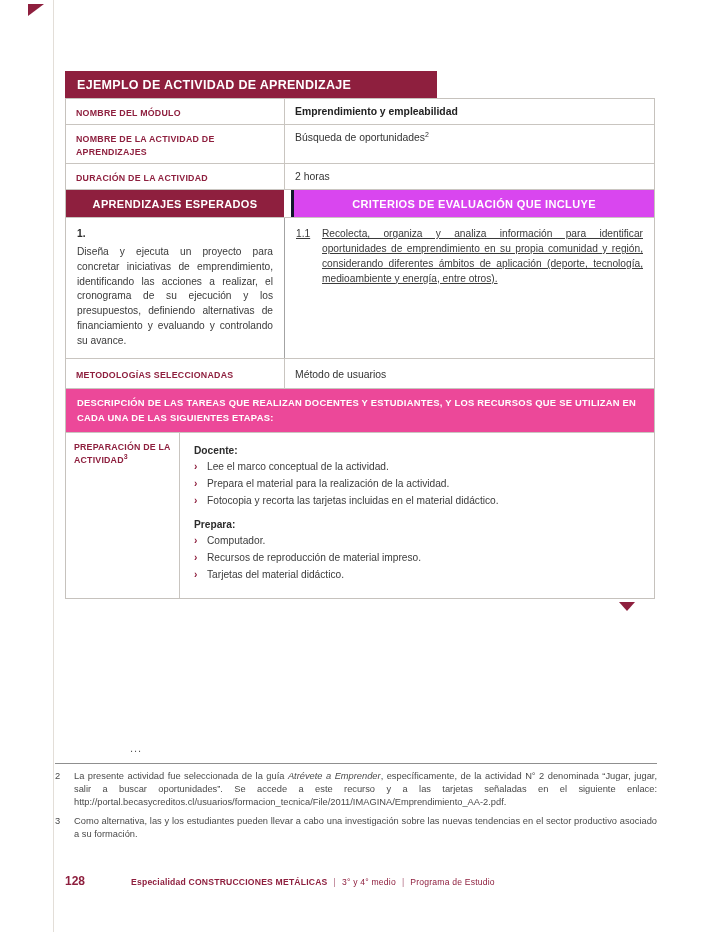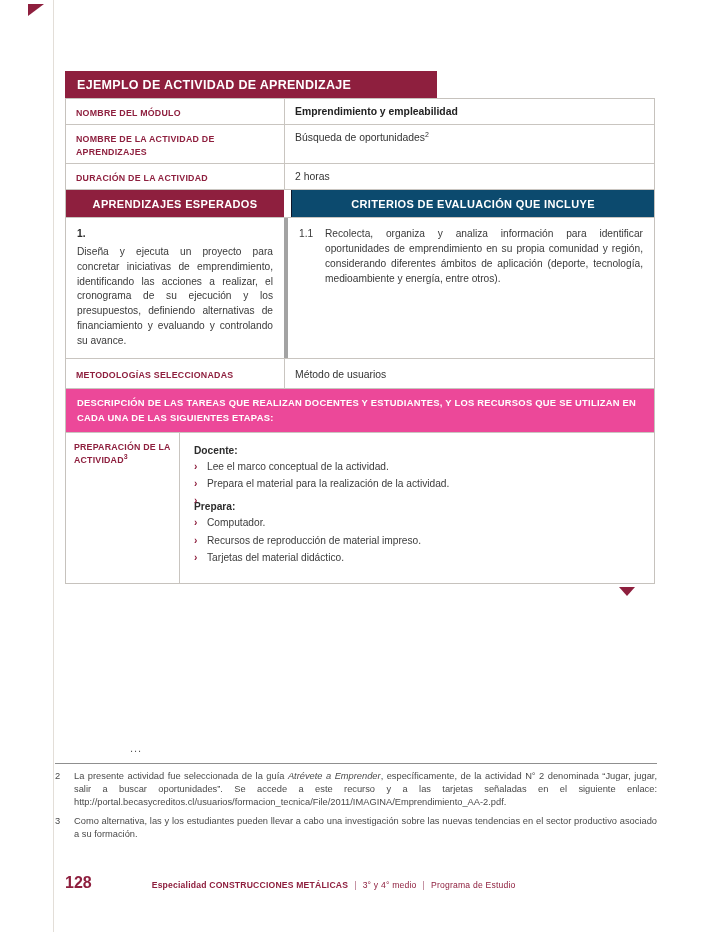--- a/index.html
+++ b/index.html
@@ -40,30 +40,30 @@
   .cell.value.bold { font-weight:bold; color:#222; }
   .row.tall .cell { padding-top:10px; padding-bottom:7px; }
   sup { font-size:7px; vertical-align:super; line-height:0; }
 
   .hdr-row { display:flex; border-bottom:1px solid #c9c5c0; }
   .hdr {
     color:#fff; font-weight:bold; font-size:11px; letter-spacing:.35px;
     text-align:center; padding:8px 6px 7px 6px;
   }
   .hdr.left { width:218px; flex:none; background:#8e1f3e; }
-  .hdr.right { flex:1; background:#0c4a6e; border-left:1px solid #0f172a;margin-left:7px; }
+  .hdr.right { flex:1; background:#d946ef; border-left:3px solid #0f172a;margin-left:7px; }
 
   .oa-cell {
     width:218px; flex:none; padding:9px 11px; font-size:10.2px;
     line-height:1.45; text-align:justify; color:#3a3a3a;
   }
   .oa-num { display:block; font-weight:bold; margin-bottom:3px; color:#2c2c2c; }
   .crit-cell {
-    flex:1; border-left:4px solid #a3a3a3; padding:9px 11px;
-    font-size:10.2px; line-height:1.45; color:#3a3a3a;
+    flex:1; border-left:1px solid #a3a3a3; padding:9px 11px;
+    font-size:10.2px; line-height:1.45; color:#3a3a3a;text-decoration:underline;
   }
   .crit { display:flex; }
   .crit-num { width:26px; flex:none; }
   .crit-text { flex:1; text-align:justify; }
 
   .desc-banner {
     background:#ec4899; color:#fff; font-weight:bold; font-size:9.4px;
     line-height:1.6; letter-spacing:.25px; padding:6px 11px 7px 11px;
     border-bottom:1px solid #c9c5c0;
   }
@@ -92,21 +92,21 @@
 
   .dots { position:absolute; left:130px; top:742px; font-size:11px; color:#555; letter-spacing:1px; }
   .footnote-rule { position:absolute; left:55px; top:763px; width:602px; height:1px; background:#8f8f8f; }
   .footnotes { position:absolute; left:55px; top:770px; width:602px; }
   .footnote { display:flex; margin-bottom:6px; font-size:9.3px; line-height:1.4; color:#4a4a4a; }
   .footnote .num { width:11px; flex:none; margin-right:8px; text-align:left; }
   .footnote .txt { flex:1; text-align:justify; }
   .footnote .txt em { font-style:italic; }
 
   .footer { position:absolute; left:65px; top:874px; display:flex; align-items:baseline; }
-  .footer .pagenum { color:#8e1f3e; font-weight:bold; font-size:16px; margin-right:28px; }
+  .footer .pagenum { color:#8e1f3e; font-weight:bold; font-size:12px; margin-right:14px; }
   .footer .ftext { color:#8e1f3e; font-size:8.6px; letter-spacing:.2px; }
   .footer .ftext .spec { font-weight:bold;padding-left:32px; }
   .footer .ftext .sep { margin:0 6px; color:#b06a80; }
 </style>
 </head>
 <body>
 
 <div class="corner-mark"></div>
 <div class="left-rule"></div>
 
@@ -157,21 +157,21 @@
     <div class="desc-banner">DESCRIPCIÓN DE LAS TAREAS QUE REALIZAN DOCENTES Y ESTUDIANTES, Y LOS RECURSOS QUE SE UTILIZAN EN CADA UNA DE LAS SIGUIENTES ETAPAS:</div>
 
     <div class="row prep-row">
       <div class="prep-label"><span>PREPARACIÓN DE LA ACTIVIDAD</span><sup>3</sup></div>
       <div class="prep-content">
         <div class="group">
           <div class="group-heading">Docente:</div>
           <ul class="items">
             <li><span class="b">›</span><span>Lee el marco conceptual de la actividad.</span></li>
             <li><span class="b">›</span><span>Prepara el material para la realización de la actividad.</span></li>
-            <li><span class="b">›</span></li>
+            <li><span class="b">›</span><span>Fotocopia y recorta las tarjetas incluidas en el material didáctico.</span></li>
           </ul>
         </div>
         <div class="group">
           <div class="group-heading">Prepara:</div>
           <ul class="items">
             <li><span class="b">›</span><span>Computador.</span></li>
             <li><span class="b">›</span><span>Recursos de reproducción de material impreso.</span></li>
             <li><span class="b">›</span><span>Tarjetas del material didáctico.</span></li>
           </ul>
         </div>

